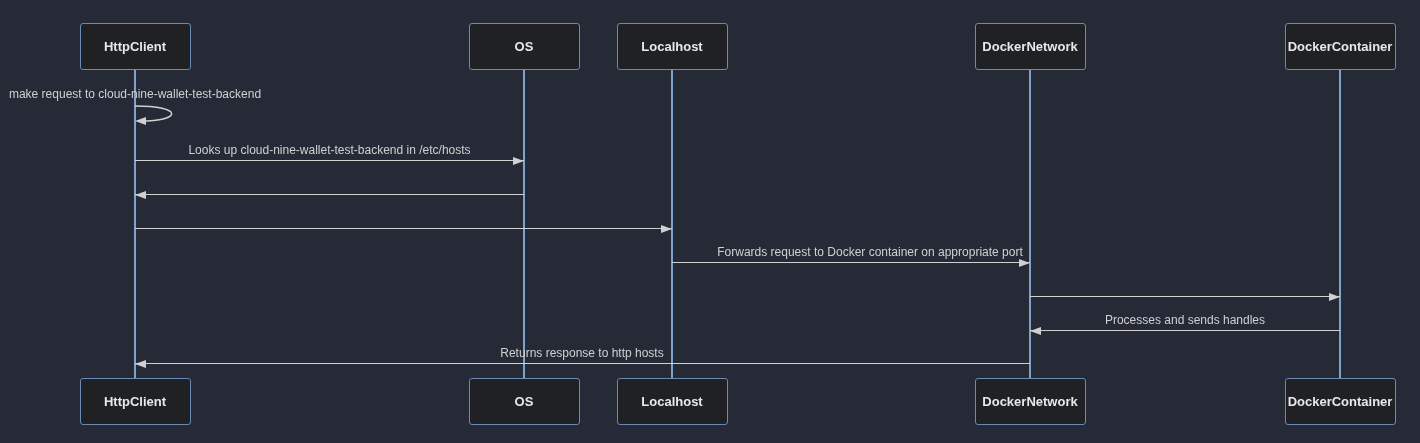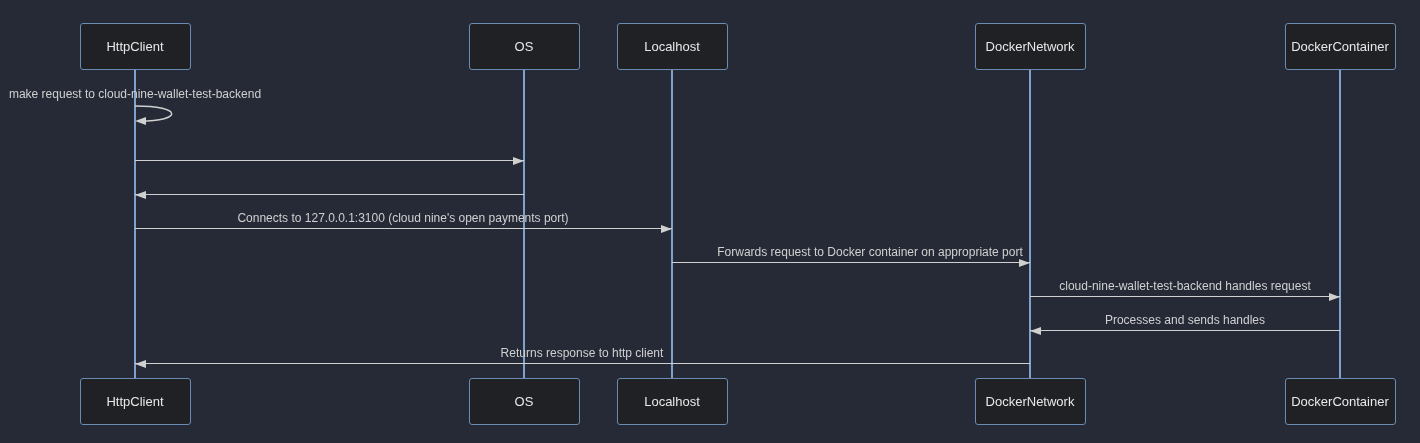--- a/index.html
+++ b/index.html
@@ -31,20 +31,21 @@
     border: 1.5px solid var(--actor_border);
     border-radius: 3px;
     display: flex;
     align-items: center;
     justify-content: center;
   }
   .actor-label {
     font-size: 13px;
     color: var(--actor_text);
     white-space: nowrap;
+    font-weight: bold;
   }
   .lifeline {
     position: absolute;
     width: 1.5px;
     top: 70px;
     height: 308px;
     background: var(--lifeline);
   }
   .msg-label {
     position: absolute;
@@ -114,39 +115,38 @@
   <div class="actor-box" style="left:1284.5px; top:378px">
     <span class="actor-label">DockerContainer</span>
   </div>
 
   <div class="msg-label" style="left:135px; top:87px">make request to cloud-nine-wallet-test-backend</div>
   <svg class="self-loop" style="left:135px; top:103px" width="45" height="24">
     <path d="M0,3 C48,3 48,18 5,18"></path>
     <polygon points="0,18 11,14 11,22"></polygon>
   </svg>
 
+  <div class="msg-label" style="left:329.5px; top:143px">Looks up cloud-nine-wallet-test-backend in /etc/hosts</div>
   <div class="msg-line" style="left:135px; width:389px; top:159.5px"></div>
   <div class="arrow right" style="left:513px; top:157px"></div>
 
   <div class="msg-line" style="left:135px; width:389px; top:194px"></div>
   <div class="arrow left" style="left:135px; top:191px"></div>
 
-  <div class="msg-label" style="left:403px; top:211px">Connects to 127.0.0.1:3100 (cloud nine's open payments port)</div>
   <div class="msg-line" style="left:135px; width:537px; top:228px"></div>
   <div class="arrow right" style="left:661px; top:225px"></div>
 
   <div class="msg-label" style="left:870px; top:245px">Forwards request to Docker container on appropriate port</div>
   <div class="msg-line" style="left:672px; width:358px; top:262px"></div>
   <div class="arrow right" style="left:1019px; top:259px"></div>
 
-  <div class="msg-label" style="left:1185px; top:279px">cloud-nine-wallet-test-backend handles request</div>
   <div class="msg-line" style="left:1030px; width:310px; top:296px"></div>
   <div class="arrow right" style="left:1329px; top:293px"></div>
 
   <div class="msg-label" style="left:1185px; top:313px">Processes and sends handles</div>
   <div class="msg-line" style="left:1030px; width:310px; top:330px"></div>
   <div class="arrow left" style="left:1030px; top:327px"></div>
 
-  <div class="msg-label" style="left:582px; top:346px">Returns response to http client</div>
+  <div class="msg-label" style="left:582px; top:346px">Returns response to http hosts</div>
   <div class="msg-line" style="left:135px; width:895px; top:363px"></div>
   <div class="arrow left" style="left:135px; top:360px"></div>
 
 </div>
 
 </body></html>

